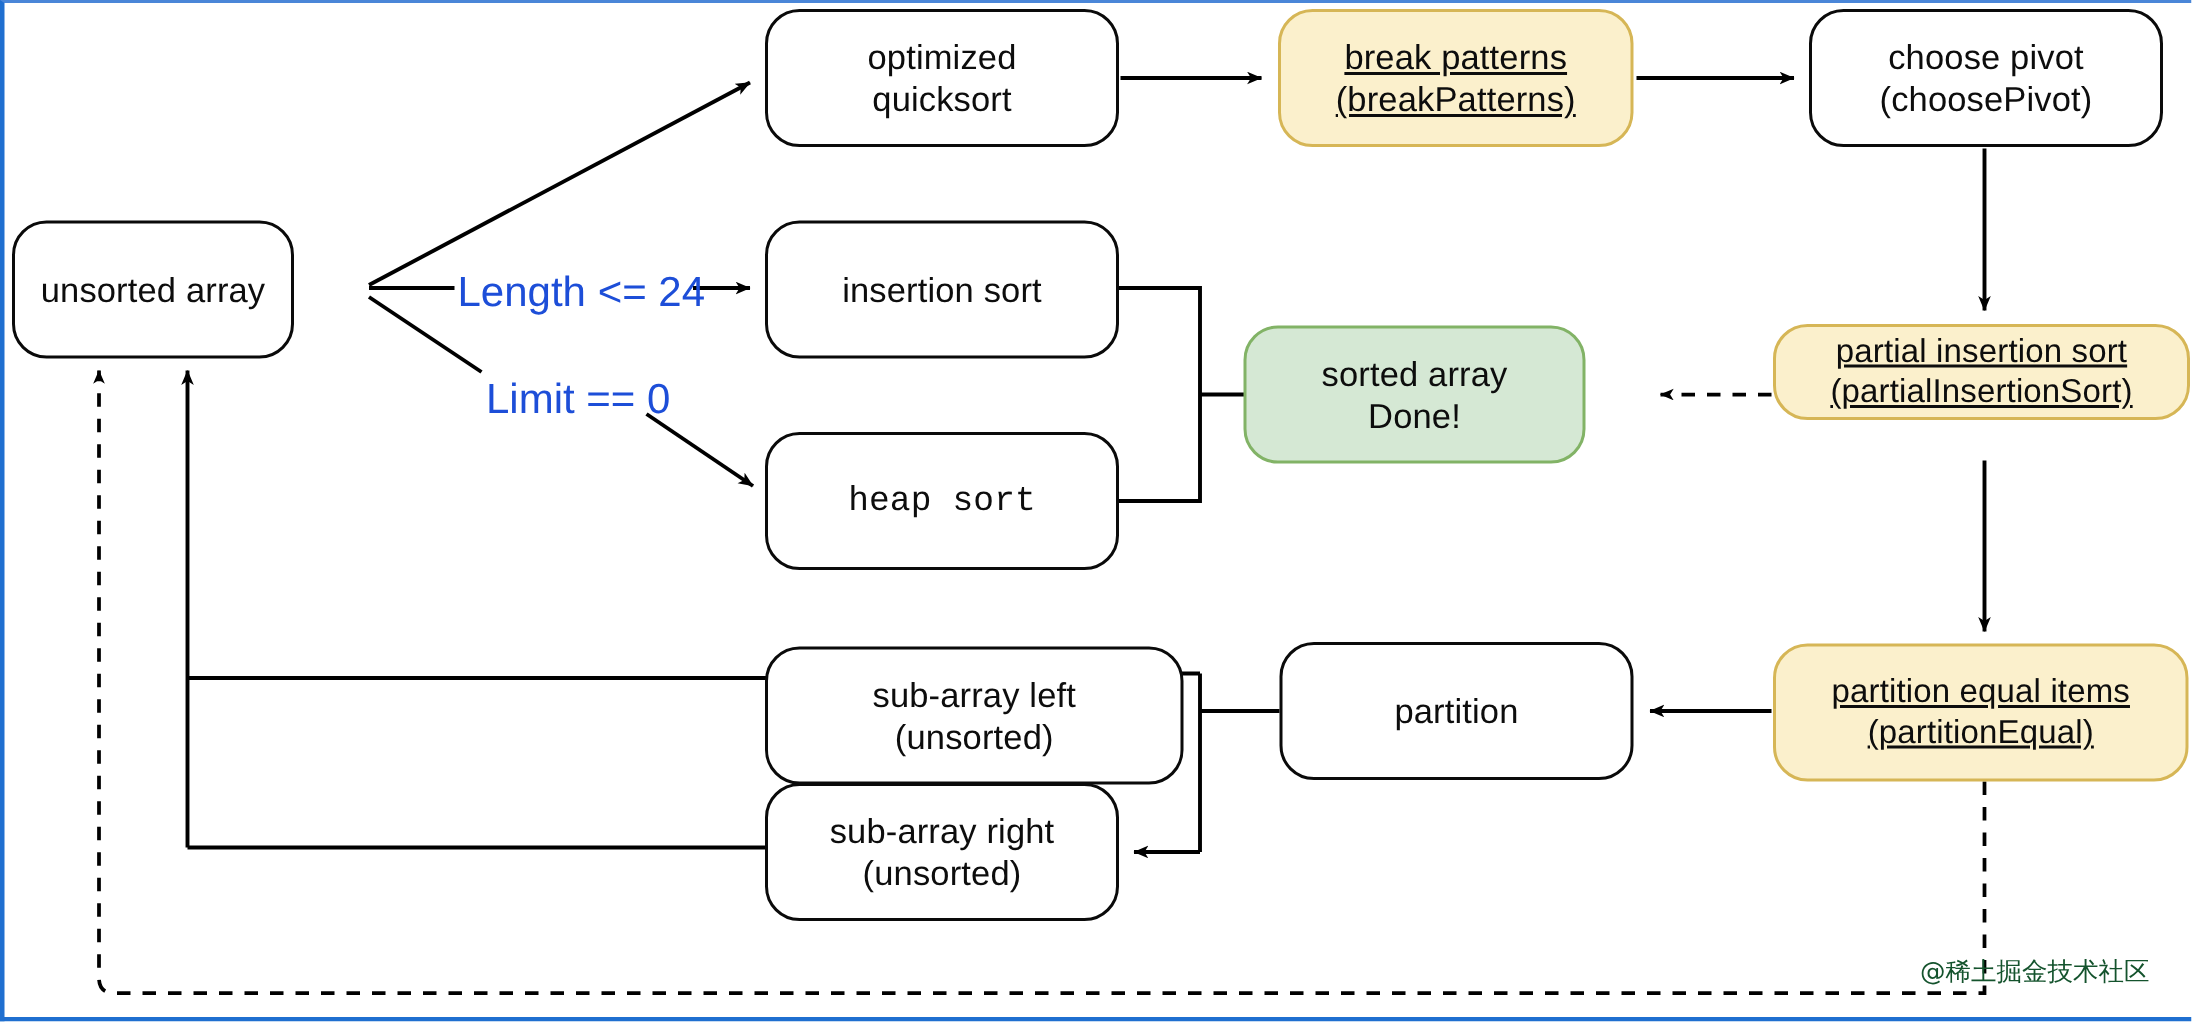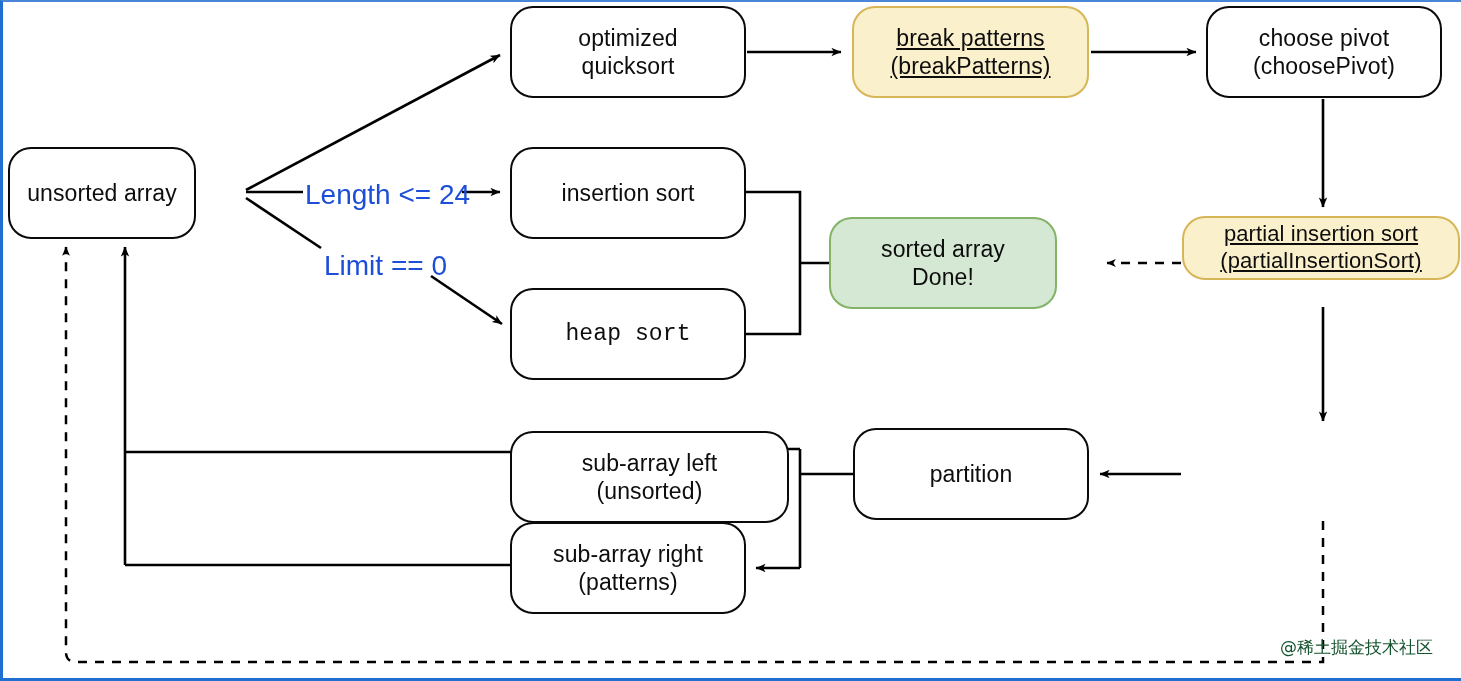--- a/index.html
+++ b/index.html
@@ -123,24 +123,26 @@
   <div class="node green" style="left:826px;top:215px;width:228px;height:92px;">sorted array
 Done!</div>
 
   <div class="node yellow" style="left:1179px;top:214px;width:278px;height:64px;font-size:22px;">partial insertion sort
 (partialInsertionSort)</div>
 
   <div class="node plain" style="left:507px;top:412px;width:279px;height:92px;margin-top:17px;">sub-array left
 (unsorted)</div>
 
   <div class="node plain" style="left:507px;top:520px;width:236px;height:92px;">sub-array right
-(patterns)</div>
+(unsorted)</div>
 
   <div class="node plain" style="left:850px;top:426px;width:236px;height:92px;">partition</div>
 
+  <div class="node yellow" style="left:1179px;top:427px;width:277px;height:92px;font-size:22px;">partition equal items
+(partitionEqual)</div>
 
   <div class="edge-label" style="left:302px;top:177px;">Length &lt;= 24</div>
 
   <div class="edge-label" style="left:321px;top:248px;">Limit == 0</div>
 
   <div class="watermark" style="left:1277px;top:634px;">@稀土掘金技术社区</div>
 
 </div>
 
 </body></html>

